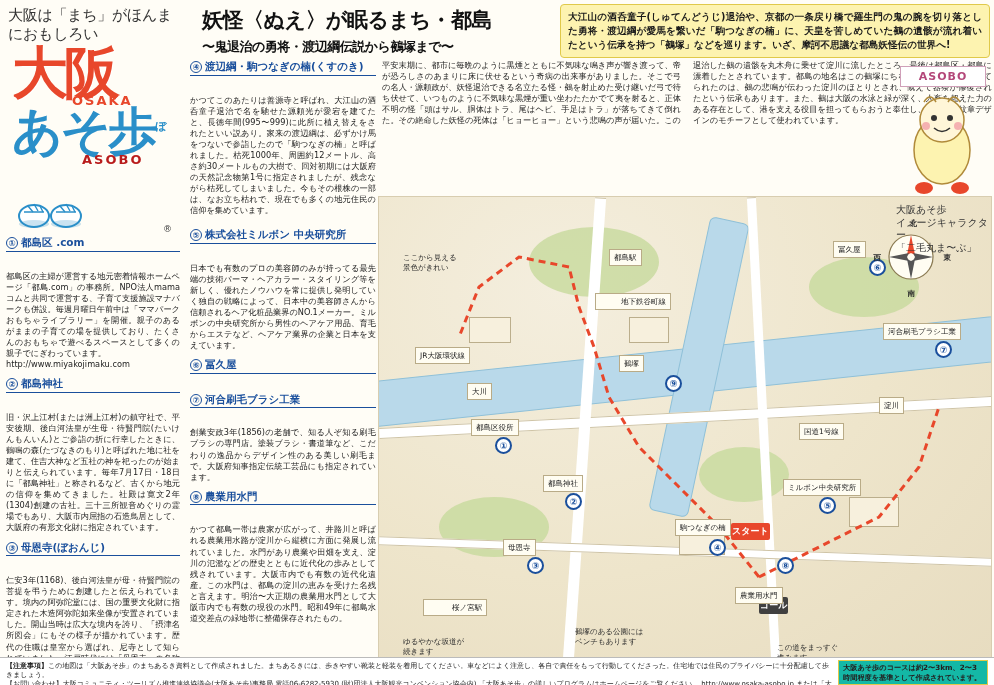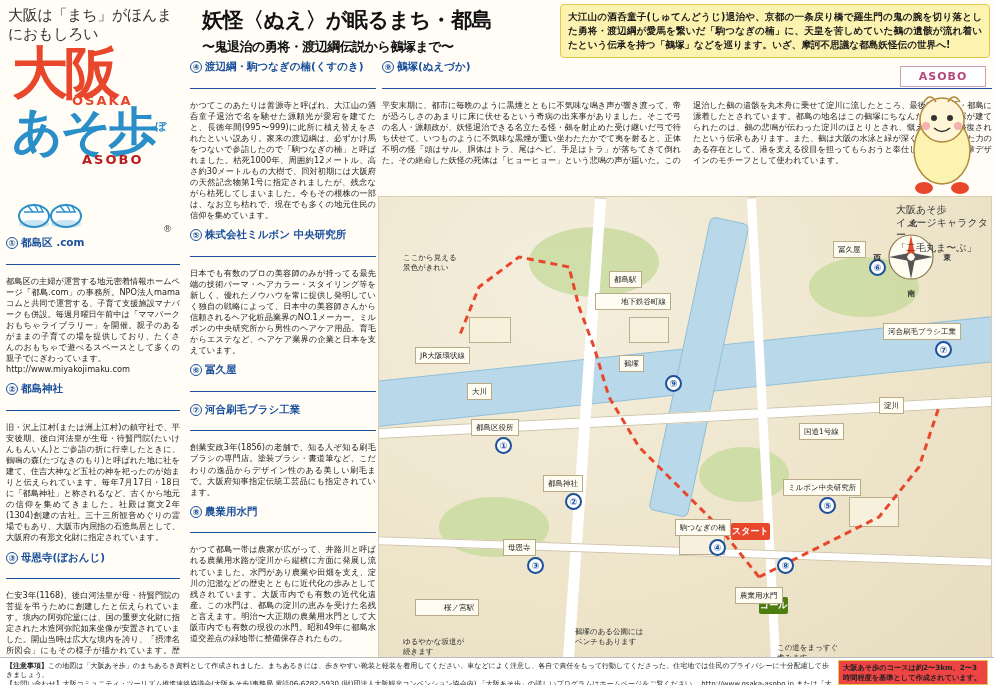--- a/index.html
+++ b/index.html
@@ -91,22 +91,22 @@
   }
 
   .entry {
     margin-bottom: 7px;
   }
   .entry-title {
     font-size: 10.5px;
     font-weight: bold;
     color: #1a4f9c;
     border-bottom: 1px solid #1a4f9c;
-    padding-bottom: 14px;
-    margin-bottom: 11px;
+    padding-bottom: 1px;
+    margin-bottom: 19px;
     line-height: 1.3;
   }
   .entry-title .num {
     display: inline-block;
     border: 1px solid #1a4f9c;
     border-radius: 50%;
     width: 12px; height: 12px;
     line-height: 11px;
     text-align: center;
     font-size: 8.5px;
@@ -227,21 +227,21 @@
   }
   .tag {
     position: absolute;
     font-size: 9px;
     font-weight: bold;
     color: #fff;
     padding: 2px 1px;
     border-radius: 2px;
   }
   .tag-start { background: #e8472b; }
-  .tag-goal  { background: #4d7c0f; }
+  .tag-goal  { background: #404040; }
   .compass {
     position: absolute;
     right: 54px; top: 34px;
     width: 52px; height: 52px;
   }
   .map-note {
     position: absolute;
     font-size: 7.5px;
     color: #2c2c2c;
     line-height: 1.3;
@@ -301,21 +301,21 @@
     padding: 4px 6px;
     line-height: 1.3;
   }
   .footer-note { width: 830px; }
   .footer-right {
     position: absolute;
     right: 6px; top: 2px;
     width: 150px;
     text-align: left;
     font-size: 7.2px;
-    background: #ef4444;
+    background: #14b8a6;
     border: 1px solid #e0c94a;
     padding: 2px 4px;
     line-height: 1.35;
     font-weight: bold;
   }
   .attention { font-weight: bold; }
 </style>
 </head>
 <body>
 
@@ -378,23 +378,20 @@
   </div>
 
   <div class="topbox" id="topbox-kusunoki">
     <div class="entry-title">
       <span class="num">④</span><span>渡辺綱・駒つなぎの楠(くすのき)</span>
     </div>
     <div class="entry-body">かつてこのあたりは善源寺と呼ばれ、大江山の酒呑童子退治で名を馳せた源頼光が愛宕を建てたと、長徳年間(995〜999)に此所に植え替えをされたといい説あり。家来の渡辺綱は、必ずかけ馬をつないで参詣したので「駒つなぎの楠」と呼ばれました。枯死1000年、周囲約12メートル、高さ約30メートルもの大樹で、回対初期には大阪府の天然記念物第1号に指定されましたが、残念ながら枯死してしまいました。今もその根株の一部は、なお立ち枯れで、現在でも多くの地元住民の信仰を集めています。</div>
   </div>
 
   <div class="topbox" id="topbox-nuezuka">
-    <div class="entry-title">
-      <span class="num">⑨</span><span>鵺塚(ぬえづか)</span>
-    </div>
     <div class="entry-body">平安末期に、都市に毎晩のように黒煙とともに不気味な鳴き声が響き渡って、帝が恐ろしさのあまりに床に伏せるという奇病の出来事がありました。そこで弓の名人・源頼政が、妖怪退治できる名立たる怪・鵺を射止めた受け継いだ弓で待ち伏せて、いつものように不気味な黒煙が重い坐わたたかでて夷を射ると、正体不明の怪「頭はサル、胴体はトラ、尾はヘビ、手足はトラ」が落ちてきて倒れた。その絶命した妖怪の死体は「ヒョーヒョー」という悲鳴の声が届いた。この退治した鵺の遺骸を丸木舟に乗せて淀川に流したところ、最後は都島区・都島に漂着したとされています。都島の地名はこの鵺塚にちなんだとも。鵺塚が建てられたのは、鵺の悲鳴が伝わった淀川のほとりとされ、慨えて器祭が修復されたという伝承もあります。また、鵺は大阪の水泳と緑が深く、人畜を超えた力のある存在として、港を支える役目を担ってもらおうと奉仕し、大阪市の紋章デザインのモチーフとして使われています。</div>
   </div>
 
   <div style="position:absolute; left:190px; top:228px; width:186px;">
     <div class="entry">
       <div class="entry-title">
         <span class="num">⑤</span><span>株式会社ミルボン 中央研究所</span>
       </div>
       <div class="entry-body">日本でも有数のプロの美容師のみが持ってる最先端の技術パーマ・ヘアカラー・スタイリング等を新しく、優れたノウハウを常に提供し発明していく独自の戦略によって、日本中の美容師さんから信頼されるヘア化粧品業界のNO.1メーカー。ミルボンの中央研究所から男性のヘアケア用品、育毛からエステなど、ヘアケア業界の企業と日本を支えています。</div>
     </div>
@@ -473,22 +470,22 @@
     <div class="map-card" style="left:164px; top:278px;">都島神社</div>
     <div class="map-card" style="left:124px; top:342px;">母恩寺</div>
     <div class="map-card" style="left:296px; top:322px;">駒つなぎの楠</div>
     <div class="map-card" style="left:404px; top:282px;">ミルボン中央研究所</div>
     <div class="map-card" style="left:454px; top:44px;">冨久屋</div>
     <div class="map-card" style="left:504px; top:126px;">河合刷毛ブラシ工業</div>
     <div class="map-card" style="left:356px; top:390px;">農業用水門</div>
     <div class="map-card" style="left:240px; top:158px;">鵺塚</div>
     <div class="map-card" style="left:36px; top:150px;">JR大阪環状線</div>
     <div class="map-card" style="left:216px; top:96px;padding-left:25px;">地下鉄谷町線</div>
-    <div class="map-card" style="left:230px; top:74px;">都島駅</div>
-    <div class="map-card" style="left:36px; top:402px;padding-left:28px;">桜ノ宮駅</div>
+    <div class="map-card" style="left:230px; top:52px;">都島駅</div>
+    <div class="map-card" style="left:44px; top:402px;padding-left:28px;">桜ノ宮駅</div>
     <div class="map-card" style="left:500px; top:200px;">淀川</div>
     <div class="map-card" style="left:88px; top:186px;">大川</div>
     <div class="map-card" style="left:420px; top:226px;">国道1号線</div>
 
     <div class="map-note" style="left:196px; top:430px; white-space:pre-line; width:180px;">鵺塚のある公園には
 ベンチもあります</div>
     <div class="map-note" style="left:398px; top:430px; white-space:pre-line; width:160px;margin-top:16px;">この道をまっすぐ
 進みます</div>
     <div class="map-note" style="left:24px; top:56px; white-space:pre-line; width:130px;">ここから見える
 景色がきれい</div>

